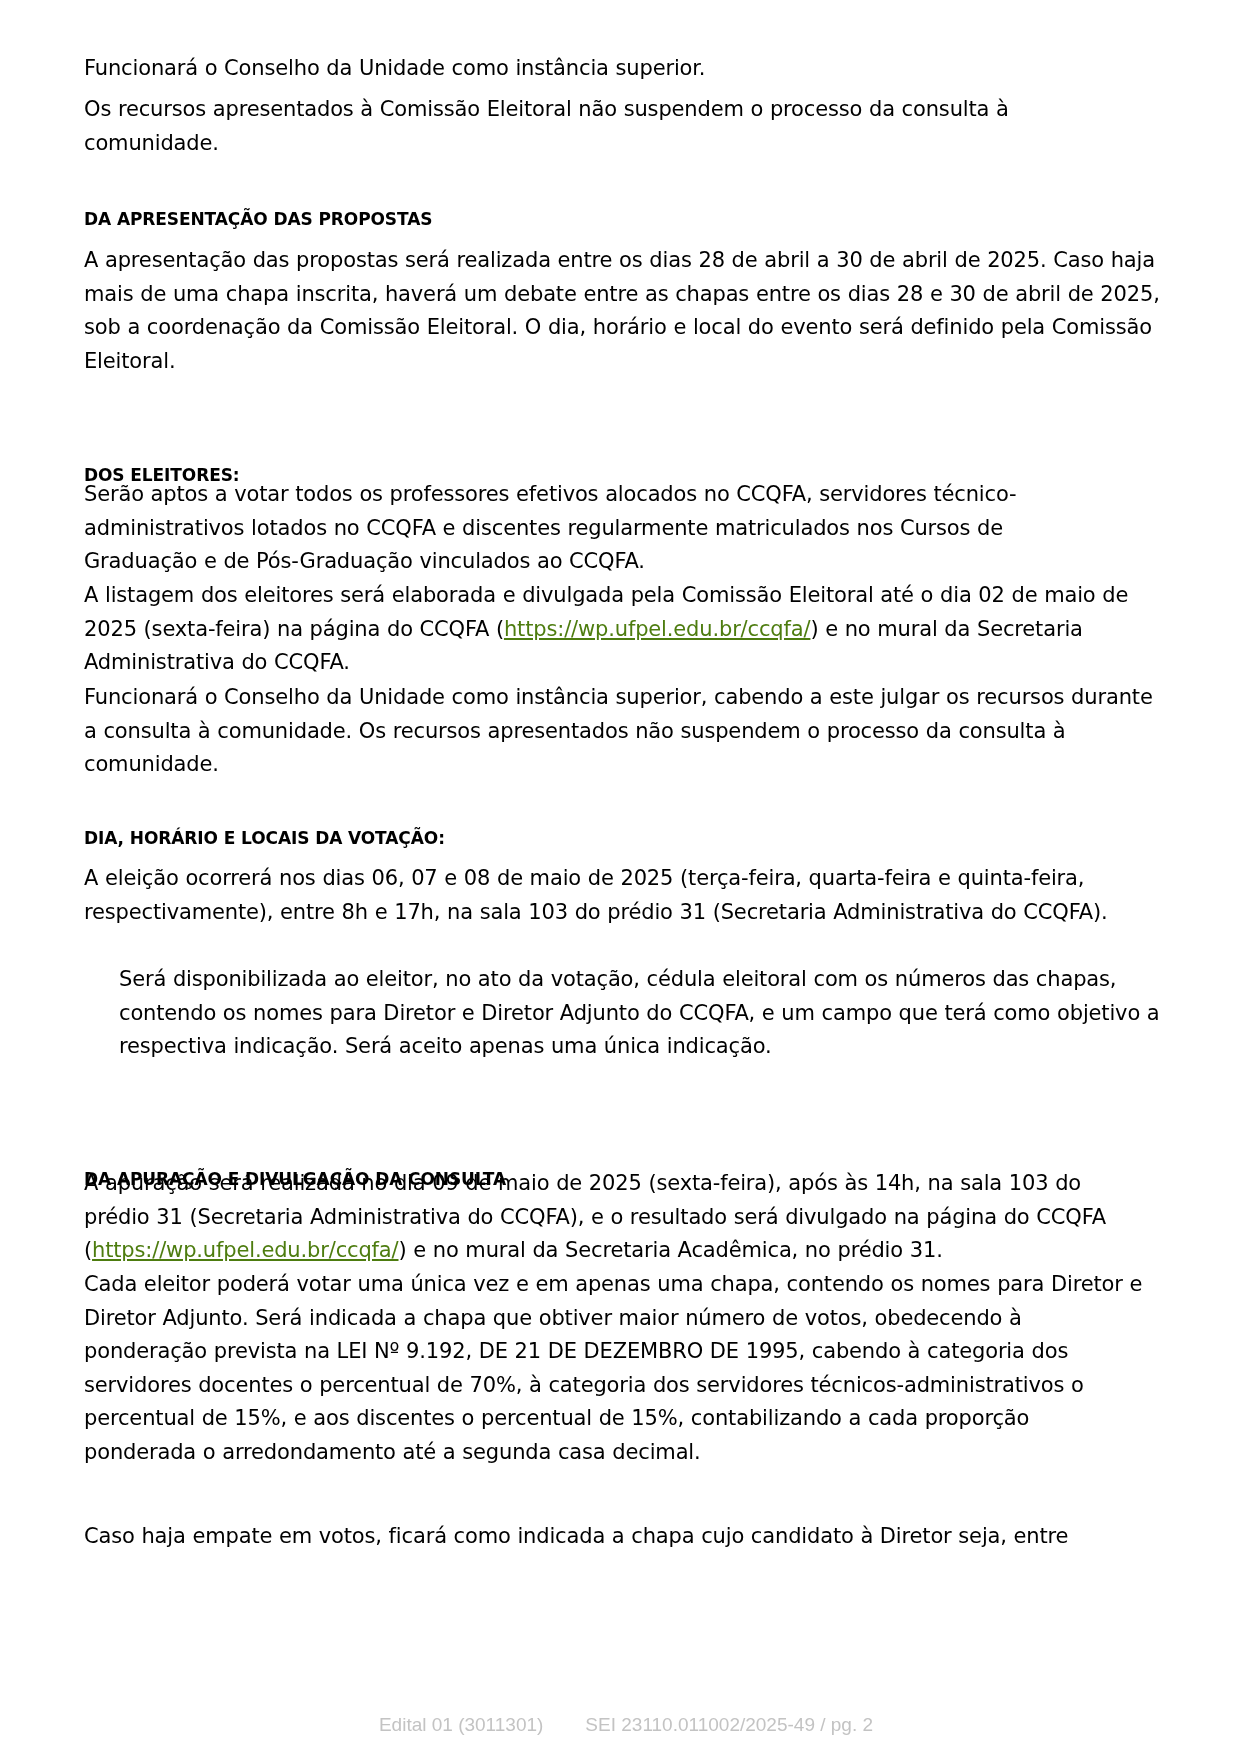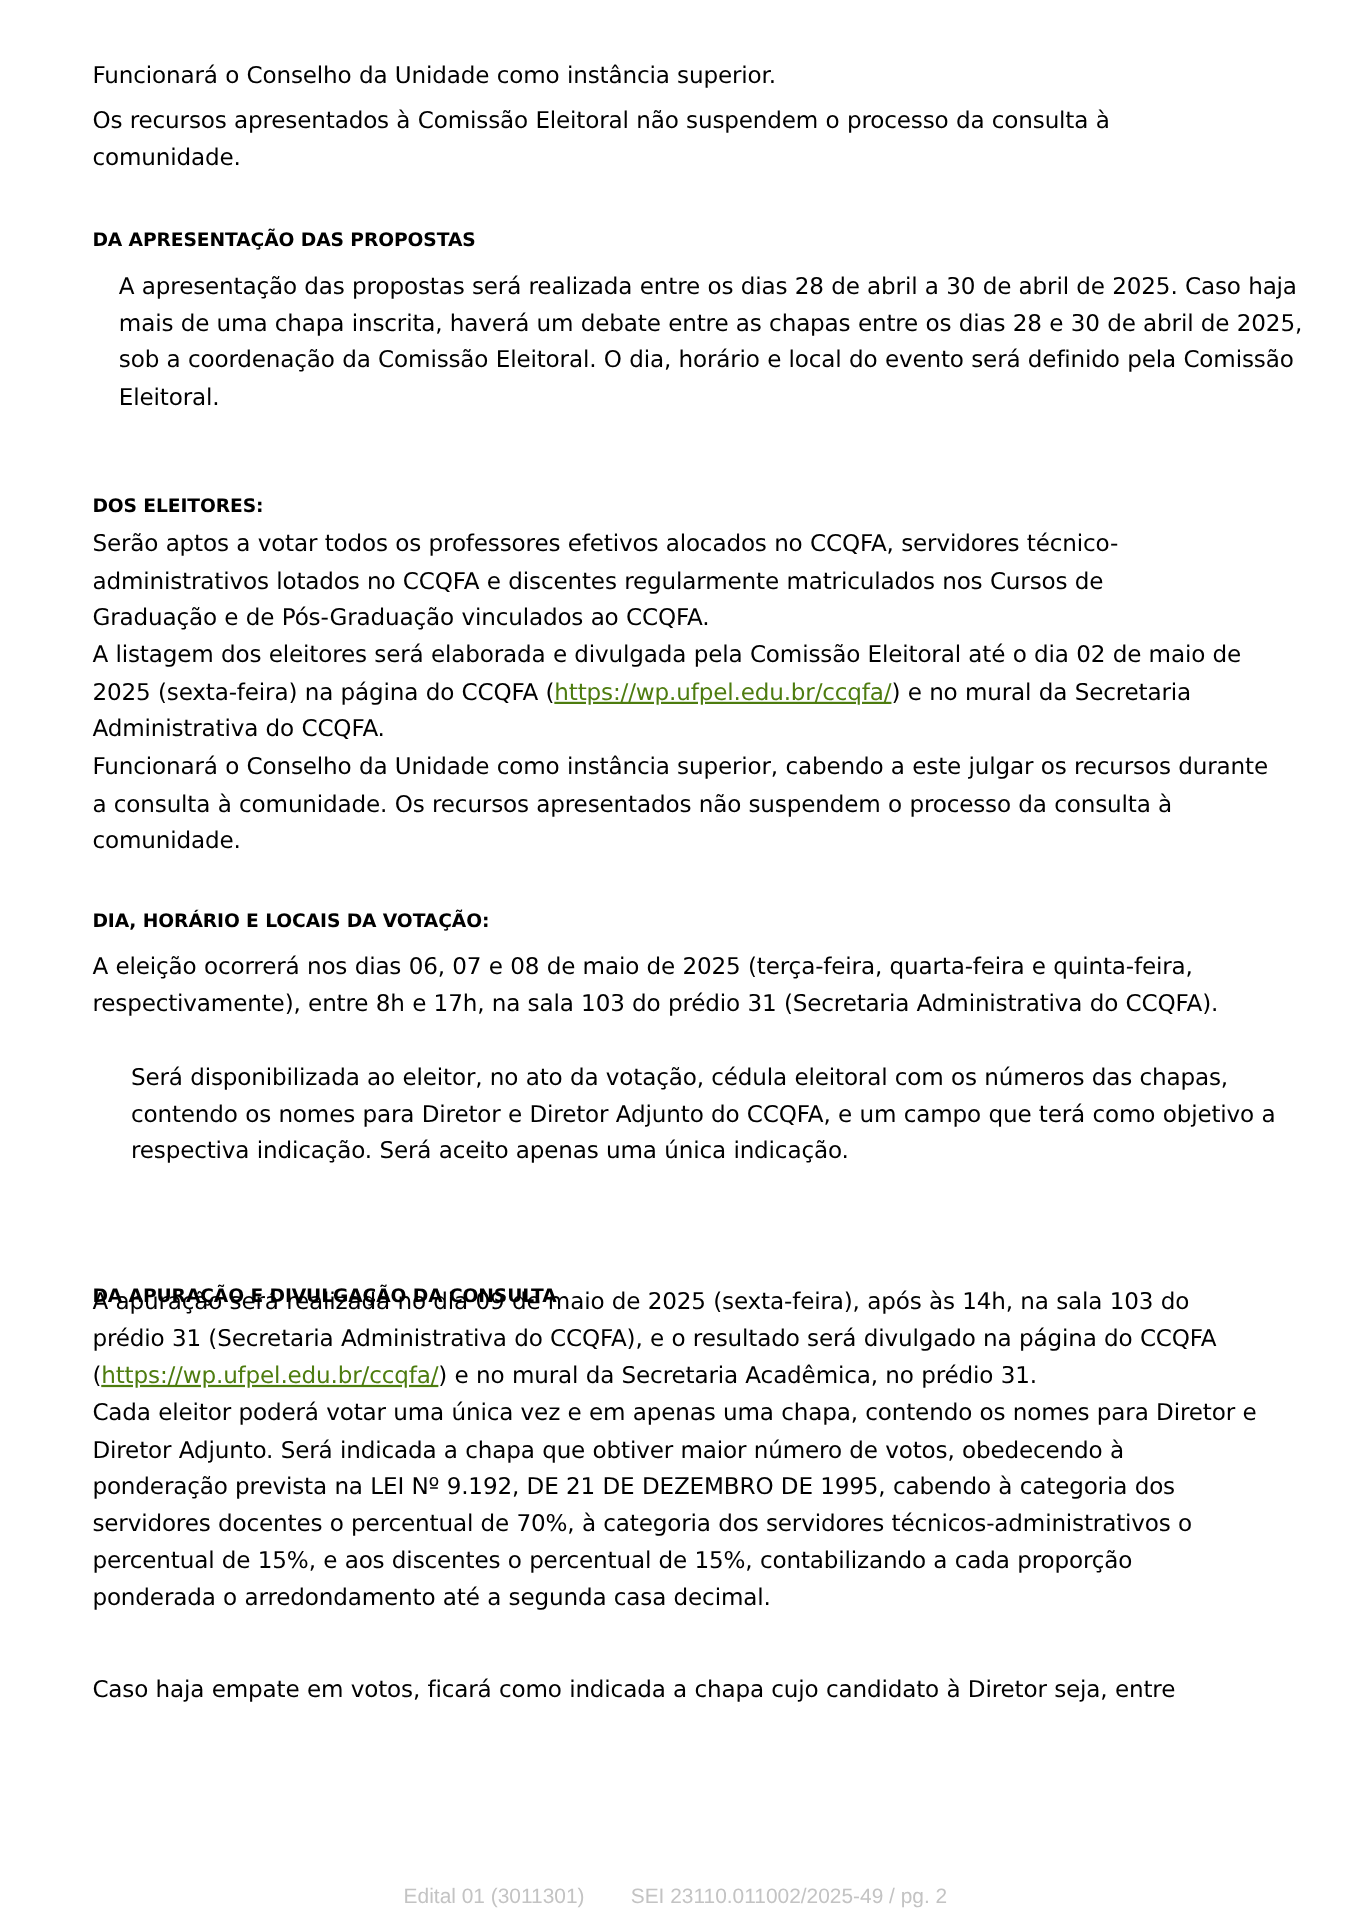--- a/index.html
+++ b/index.html
@@ -42,36 +42,37 @@
     }
     .footer {
       position: absolute;
       top: 1714px;
       left: 0;
       width: 1228px;
       text-align: center;
       font-family: "Liberation Sans", sans-serif;
       font-size: 19px;
       color: #c3c3c3;
+      padding-left: 12px;
     }
     .footer span { display: inline-block; }
     .footer .gap { width: 42px; }
   </style>
 </head>
 <body>
 
 <div class="page">
 
   <p class="p" style="top:52px;">Funcionará o Conselho da Unidade como instância superior.</p>
   <p class="p" style="top:93px; width:1000px;">Os recursos apresentados à Comissão Eleitoral não suspendem o processo da consulta à comunidade.</p>
 
   <h2 class="h" style="top:203px;">DA APRESENTAÇÃO DAS PROPOSTAS</h2>
-  <p class="p" style="top:244px;margin-left:24px;">A apresentação das propostas será realizada entre os dias 28 de abril a 30 de abril de 2025. Caso haja mais de uma chapa inscrita, haverá um debate entre as chapas entre os dias 28 e 30 de abril de 2025, sob a coordenação da Comissão Eleitoral. O dia, horário e local do evento será definido pela Comissão Eleitoral.</p>
+  <p class="p" style="top:244px;">A apresentação das propostas será realizada entre os dias 28 de abril a 30 de abril de 2025. Caso haja mais de uma chapa inscrita, haverá um debate entre as chapas entre os dias 28 e 30 de abril de 2025, sob a coordenação da Comissão Eleitoral. O dia, horário e local do evento será definido pela Comissão Eleitoral.</p>
 
-  <h2 class="h" style="top:444px;">DOS ELEITORES:</h2>
+  <h2 class="h" style="top:459px;">DOS ELEITORES:</h2>
   <p class="p" style="top:478px; width:1030px;">Serão aptos a votar todos os professores efetivos alocados no CCQFA, servidores técnico-administrativos lotados no CCQFA e discentes regularmente matriculados nos Cursos de Graduação e de Pós-Graduação vinculados ao CCQFA.</p>
   <p class="p" style="top:579px; width:1050px;"><span>A listagem dos eleitores será elaborada e divulgada pela Comissão Eleitoral até o dia 02 de maio de 2025 (sexta-feira) na página do CCQFA (</span><a class="link" href="#">https://wp.ufpel.edu.br/ccqfa/</a><span>) e no mural da Secretaria Administrativa do CCQFA.</span></p>
   <p class="p" style="top:681px;">Funcionará o Conselho da Unidade como instância superior, cabendo a este julgar os recursos durante a consulta à comunidade. Os recursos apresentados não suspendem o processo da consulta à comunidade.</p>
 
   <h2 class="h" style="top:822px;">DIA, HORÁRIO E LOCAIS DA VOTAÇÃO:</h2>
   <p class="p" style="top:862px; width:1040px;">A eleição ocorrerá nos dias 06, 07 e 08 de maio de 2025 (terça-feira, quarta-feira e quinta-feira, respectivamente), entre 8h e 17h, na sala 103 do prédio 31 (Secretaria Administrativa do CCQFA).</p>
   <p class="p" style="top:963px; width:1060px;margin-left:35px;">Será disponibilizada ao eleitor, no ato da votação, cédula eleitoral com os números das chapas, contendo os nomes para Diretor e Diretor Adjunto do CCQFA, e um campo que terá como objetivo a respectiva indicação. Será aceito apenas uma única indicação.</p>
 
   <h2 class="h" style="top:1126px;margin-top:37px;">DA APURAÇÃO E DIVULGAÇÃO DA CONSULTA</h2>
   <p class="p" style="top:1167px; width:1060px;"><span>A apuração será realizada no dia 09 de maio de 2025 (sexta-feira), após às 14h, na sala 103 do prédio 31 (Secretaria Administrativa do CCQFA), e o resultado será divulgado na página do CCQFA (</span><a class="link" href="#">https://wp.ufpel.edu.br/ccqfa/</a><span>) e no mural da Secretaria Acadêmica, no prédio 31.</span></p>

